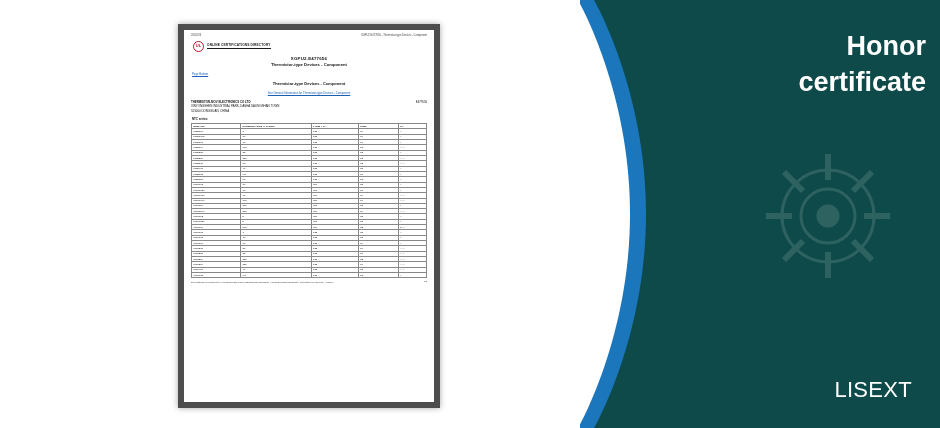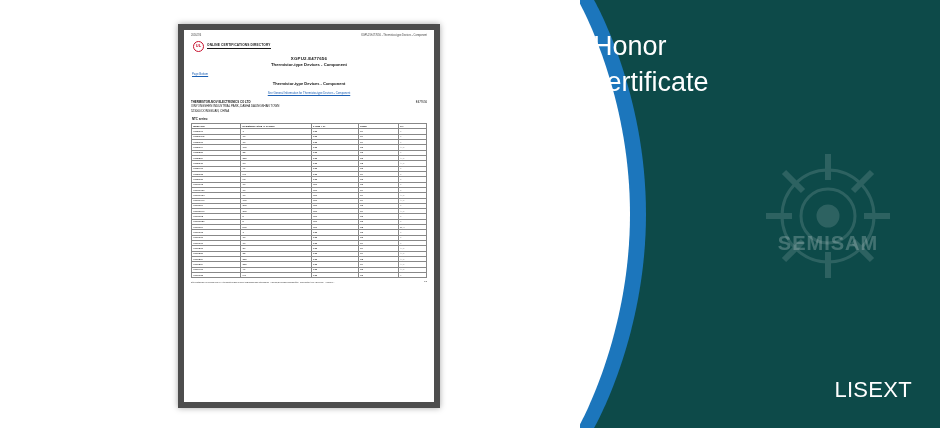--- a/index.html
+++ b/index.html
@@ -90,23 +90,23 @@
 
   
   .right-pane{
     position:absolute;right:0;top:0;width:360px;height:428px;
     background:#0d4a49;overflow:hidden;
   }
   .wave{position:absolute;left:-42px;top:0;width:120px;height:428px;}
   .right-content{position:absolute;left:0;top:0;width:360px;height:428px;}
 
   .honor{
-    position:absolute;right:47px;top:28px;width:300px;
-    color:#ffffff;
-    font-size:27px;line-height:1.35;font-weight:normal;
+    position:absolute;right:14px;top:28px;width:300px;
+    text-align:right;color:#ffffff;
+    font-size:27px;line-height:1.35;font-weight:bold;
   }
   .bottom-text{
     position:absolute;right:28px;bottom:22px;width:310px;
     text-align:right;color:#ffffff;
     font-size:22px;line-height:1.45;letter-spacing:.3px;
   }
 
   .watermark{
     position:absolute;left:148px;top:150px;width:200px;height:140px;
     opacity:.13;
@@ -400,21 +400,20 @@
           <line x1="100" y1="102" x2="100" y2="128"></line>
           <line x1="38" y1="66" x2="64" y2="66"></line>
           <line x1="136" y1="66" x2="162" y2="66"></line>
           <line x1="56" y1="22" x2="75" y2="41"></line>
           <line x1="125" y1="91" x2="144" y2="110"></line>
           <line x1="144" y1="22" x2="125" y2="41"></line>
           <line x1="75" y1="91" x2="56" y2="110"></line>
         </g>
       </g>
     </svg>
-    <div class="wm-text">SEMISAM</div>
 
     <div class="right-content">
       <div class="honor">
         <div>Honor</div>
         <div>certificate</div>
       </div>
       <div class="bottom-text">
         <div>LISEXT</div>
       </div>
     </div>

